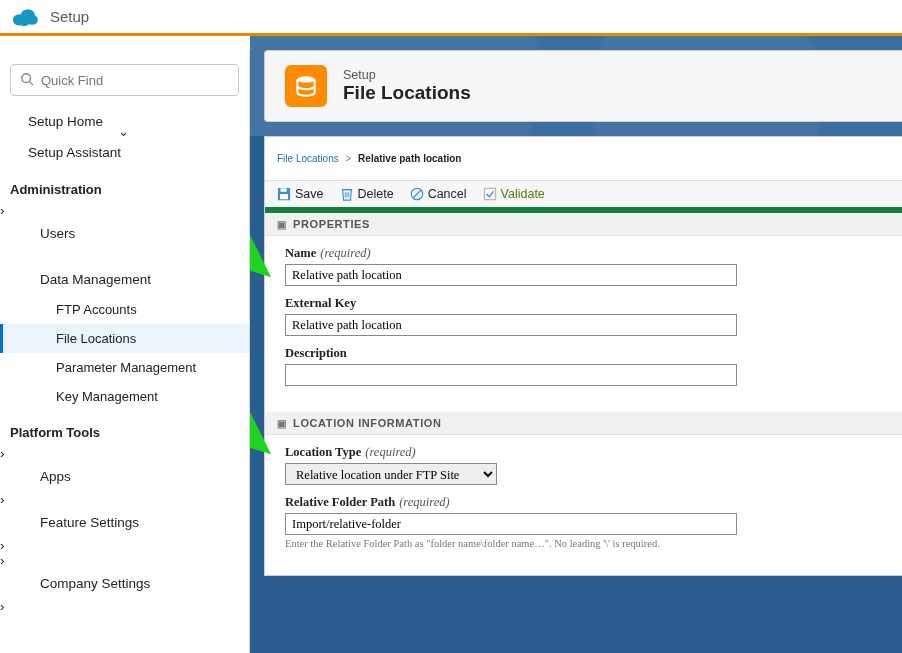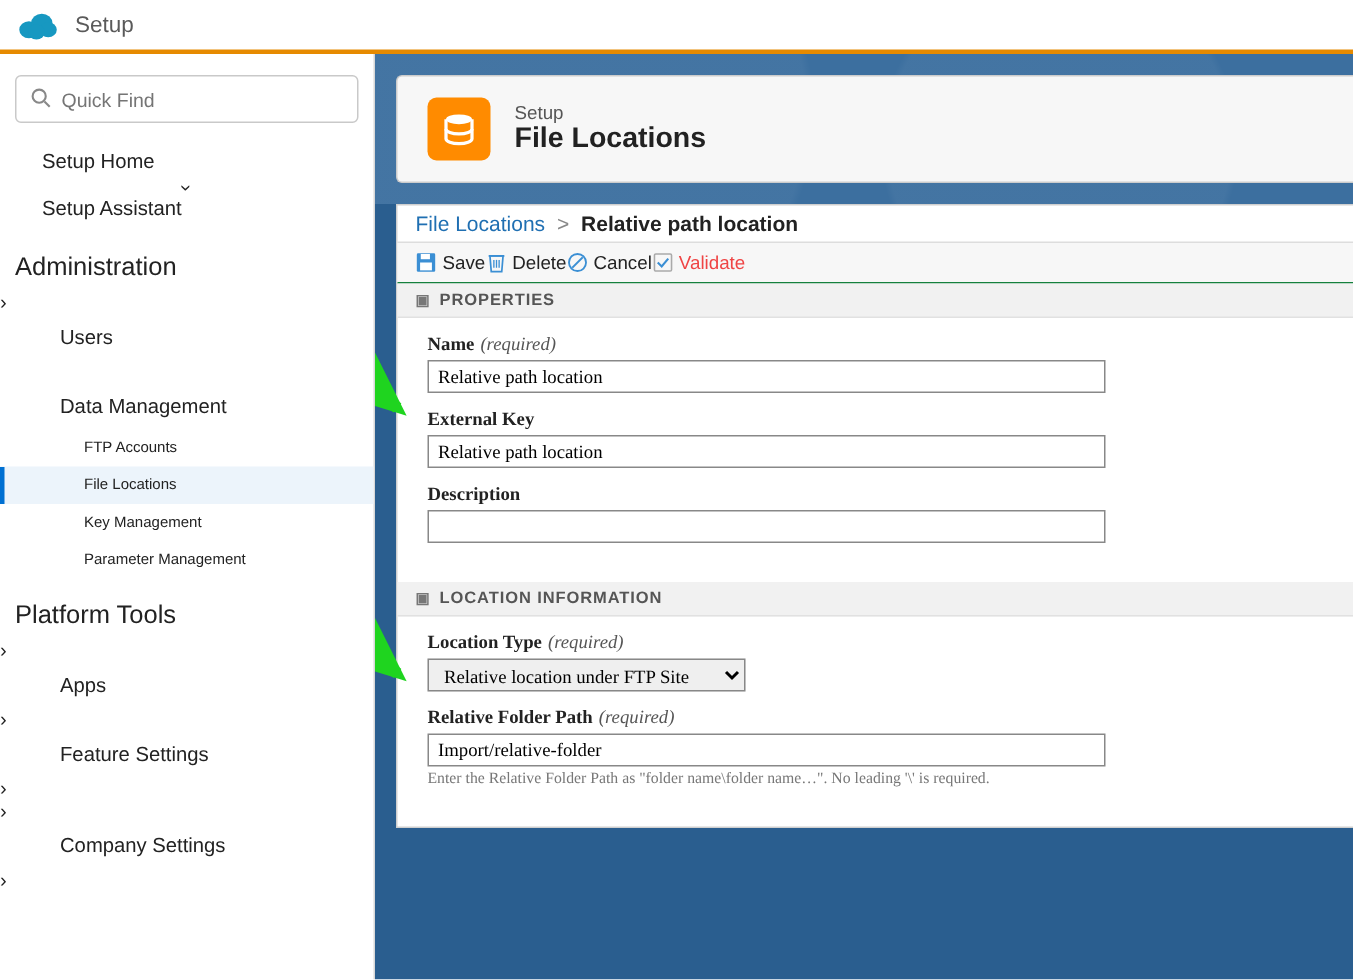--- a/index.html
+++ b/index.html
@@ -7,42 +7,42 @@
   .topbar { display: flex; align-items: center; padding: 6px 10px; height: 36px; border-bottom: 3px solid #e68a00; }
   .cloud-logo { width: 30px; height: 20px; margin-right: 10px; }
   .topbar-title { color: #5a5a5a; font-size: 15px; }
   .layout { display: flex; height: calc(100% - 36px); }
   .sidebar { width: 250px; min-width: 250px; padding: 14px 0 0 0; background: #fff; }
   .quickfind-wrap { padding: 0 10px 10px 10px; position: relative; }
   .quickfind { width: 100%; height: 32px; border: 1px solid #c9c9c9; border-radius: 4px; padding: 0 10px 0 30px; font-size: 13px; }
   .quickfind-icon { position: absolute; left: 20px; top: 8px; color: #888; font-size: 14px; }
   .nav-item { display: flex; align-items: center; padding: 8px 10px 8px 40px; font-size: 13.5px; color: #222; cursor: pointer; }
   .nav-item.indent { padding-left: 28px; }
-  .nav-item.section-head { font-weight: 400; padding: 14px 10px 6px 10px; font-size: 17px; cursor: default; }
+  .nav-item.section-head { font-weight: 700; padding: 14px 10px 6px 10px; font-size: 13px; cursor: default; }
   .nav-row { position: relative; }
-  .nav-sub { padding-left: 56px; padding-top: 7px; padding-bottom: 7px; font-size: 10px; cursor: pointer; }
+  .nav-sub { padding-left: 56px; padding-top: 7px; padding-bottom: 7px; font-size: 13px; cursor: pointer; }
   .nav-sub.active { background: #ecf4fb; box-shadow: inset 3px 0 0 #0070d2; }
-  .divider-vert { border-right: 1px solid #d8d8d8; }
+  .divider-vert { border-right: 1px solid #d8d8d8; margin-top: 14px; }
 
   .main { flex: 1; background: linear-gradient(#2a5e8f, #2a5e8f); position: relative; overflow: auto; }
   .hero { background: #3c6f9f; background-image: radial-gradient(circle at 20% 40%, rgba(255,255,255,0.04) 0 30%, transparent 31%), radial-gradient(circle at 70% 60%, rgba(255,255,255,0.04) 0 25%, transparent 26%); padding: 14px 0 14px 14px; }
   .hero-card { background: #f7f7f7; border: 1px solid #ccc; border-right: none; padding: 14px 20px; display: flex; align-items: center; gap: 16px; border-radius: 4px 0 0 4px; }
   .hero-icon { width: 42px; height: 42px; background: #ff8b00; border-radius: 6px; display: flex; align-items: center; justify-content: center; }
   .hero-text .sup { font-size: 12.5px; color: #555; }
   .hero-text .title { font-size: 19px; font-weight: 700; color: #222; }
 
   .panel { background: #fff; margin: 0 0 0 14px; border: 1px solid #cfcfcf; border-right: none; }
-  .breadcrumb { padding: 4px 12px; font-size: 14px; border-bottom: 1px solid #ddd; }
+  .breadcrumb { padding: 16px 12px; font-size: 10px; border-bottom: 1px solid #ddd; }
   .breadcrumb a { color: #1f6fb2; text-decoration: none; }
   .breadcrumb .sep { color: #888; margin: 0 4px; }
   .breadcrumb .cur { font-weight: 700; }
 
-  .toolbar { display: flex; padding: 6px 12px; border-bottom: 1px solid #15803d; background: #f7f7f7; font-size: 12.5px; }
+  .toolbar { display: flex; gap: 16px; padding: 6px 12px; border-bottom: 6px solid #15803d; background: #f7f7f7; font-size: 12.5px; }
   .toolbar .tbtn { display: flex; align-items: center; gap: 4px; cursor: pointer; }
-  .toolbar .tbtn.disabled { color: #ef4444; cursor: default; text-align: right; }
+  .toolbar .tbtn.disabled { color: #4d7c0f; cursor: default; text-align: right; }
   .toolbar svg { width: 14px; height: 14px; }
 
   .section-bar { background: #f1f1f1; padding: 5px 12px; font-size: 11px; letter-spacing: 0.6px; font-weight: 700; color: #555; text-transform: uppercase; border-bottom: 1px solid #e1e1e1; display: flex; align-items: center; gap: 6px; }
   .section-bar .mini { font-size: 10px; color: #777; }
   .form { padding: 10px 12px 16px 20px; }
   .fld { margin-bottom: 10px; font-family: Liberation Serif, serif; }
   .fld label { display: block; font-weight: 700; font-size: 12.5px; margin-bottom: 3px; }
   .fld .req { font-style: italic; font-weight: 400; color: #555; margin-left: 4px; }
   .fld input[type=text], .fld select { width: 452px; border: 1px solid #888; padding: 3px 6px; font-size: 12.5px; font-family: inherit; height: 22px; }
   .hint { font-size: 10.5px; color: #777; margin-top: 3px; }
@@ -81,22 +81,22 @@
     <div class="nav-row">
         <span class="chev nav-item" style="padding:0;left:10px;top:8px;">›</span>
       <div class="nav-item">Users</div>
       </div>
     <div class="nav-row">
         <span class="chev nav-item" style="padding:0;left:8px;top:9px;transform:rotate(90deg);">›</span>
       <div class="nav-item">Data Management</div>
       </div>
     <div class="nav-sub">FTP Accounts</div>
     <div class="nav-sub active">File Locations</div>
+    <div class="nav-sub">Parameter Management</div>
     <div class="nav-sub">Key Management</div>
-    <div class="nav-sub">Parameter Management</div>
 
     <div class="nav-item section-head">Platform Tools</div>
     <div class="nav-row">
         <span class="chev nav-item" style="padding:0;left:10px;top:8px;">›</span>
       <div class="nav-item">Apps</div>
       </div>
     <div class="nav-row">
         <span class="chev nav-item" style="padding:0;left:10px;top:8px;">›</span>
       <div class="nav-item">Feature Settings</div>
       </div>

